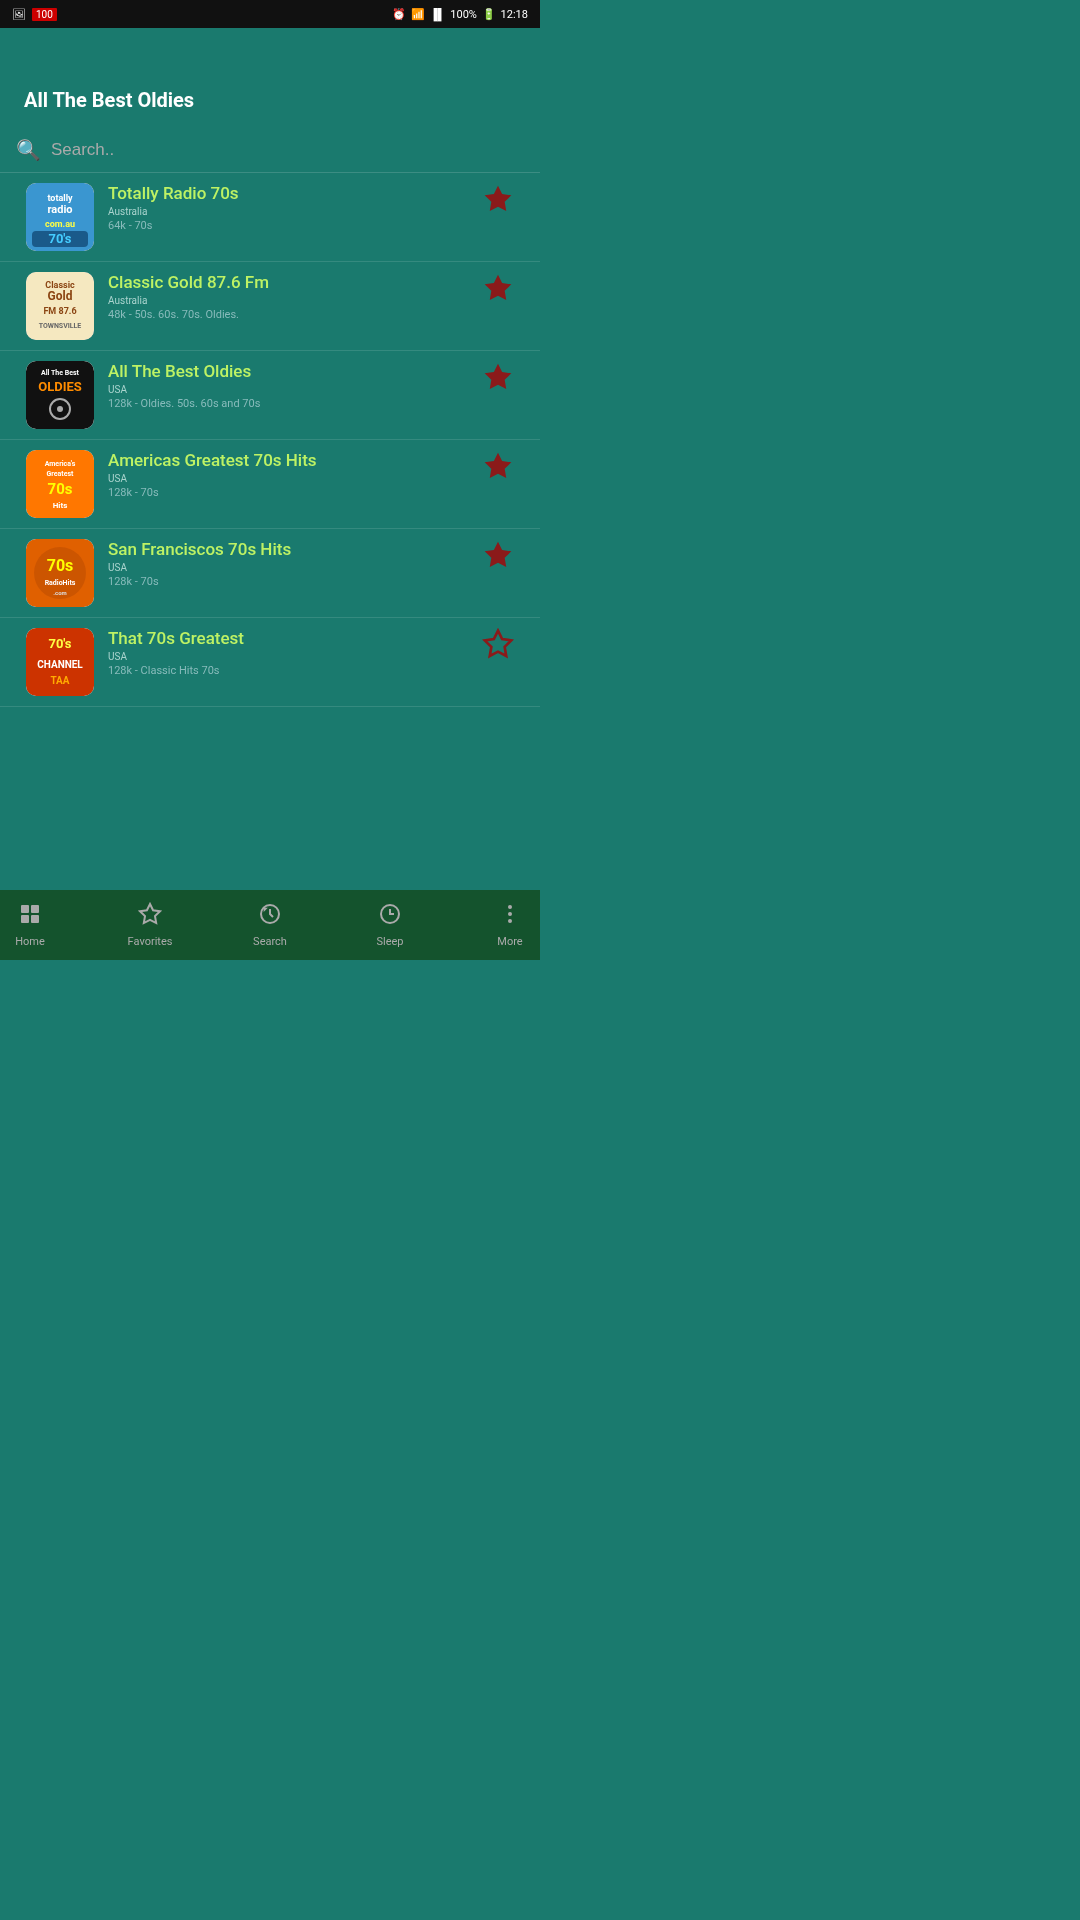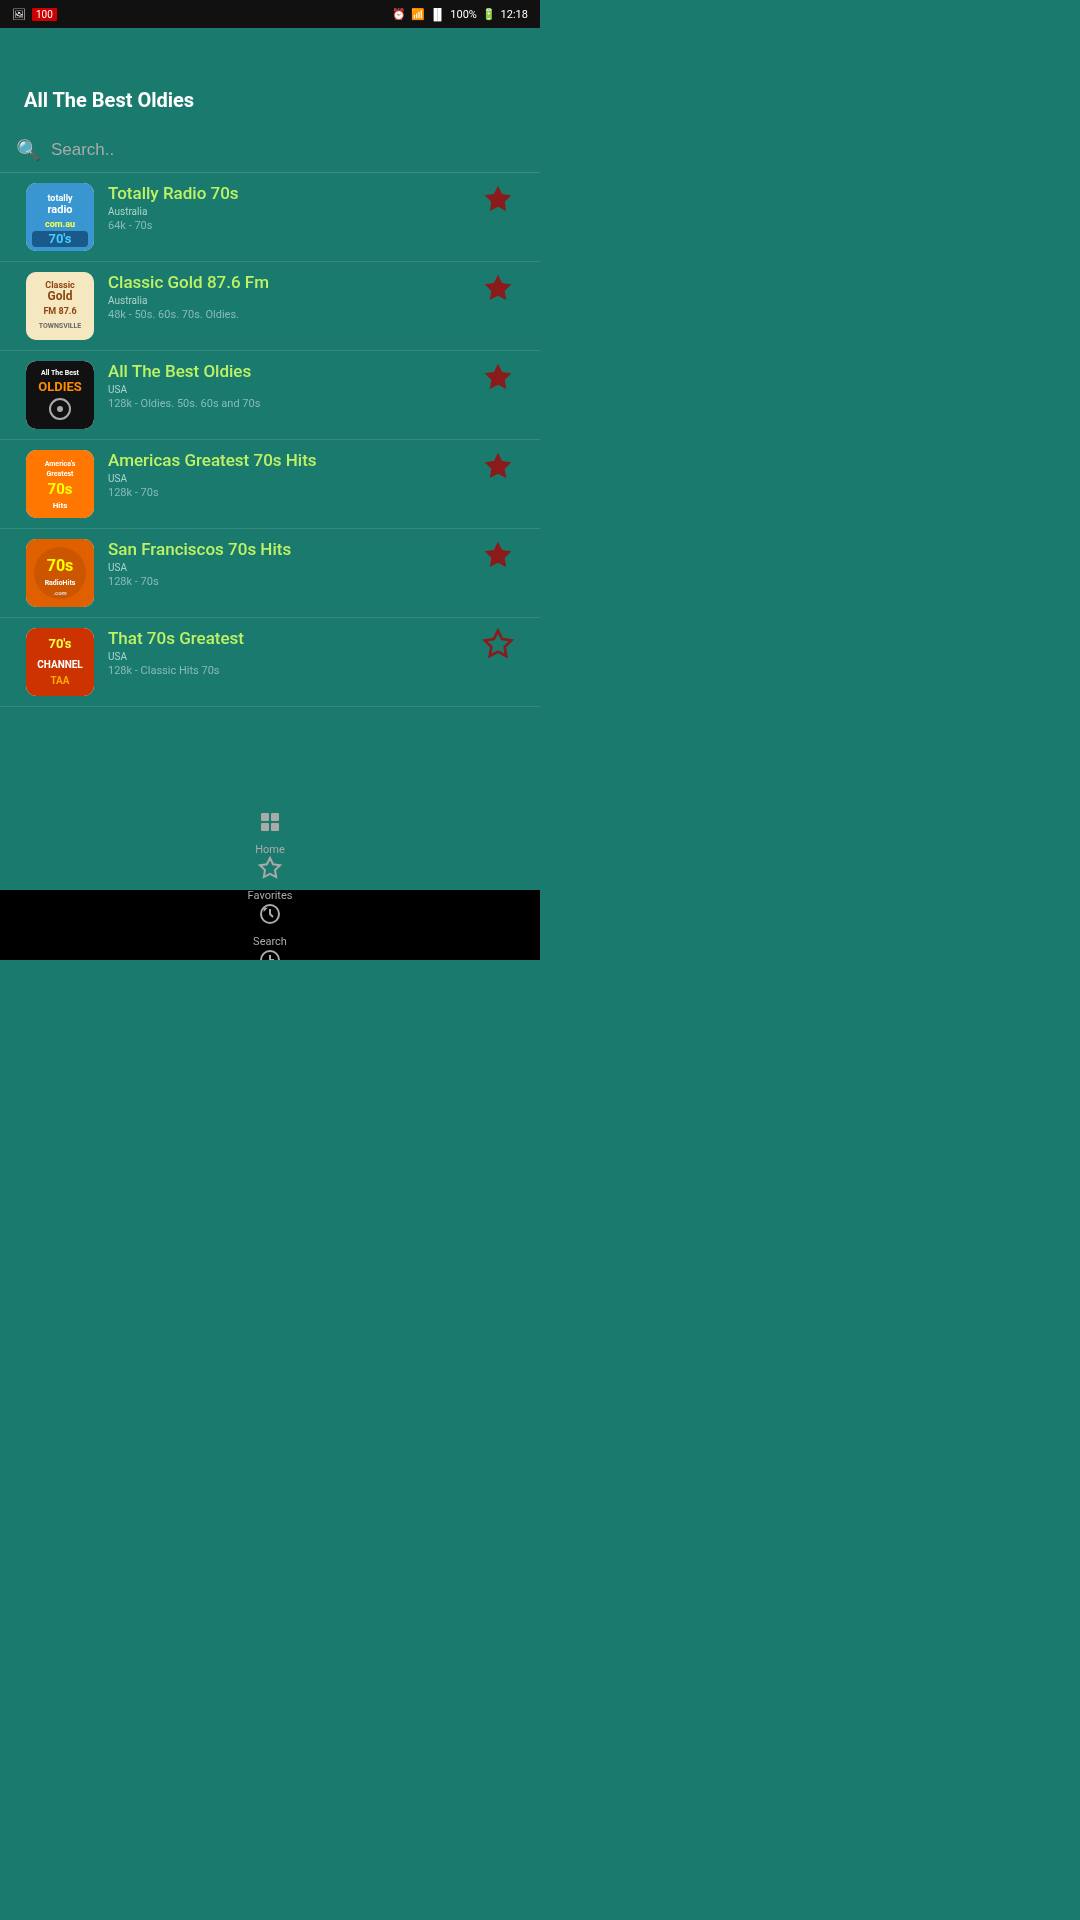--- a/index.html
+++ b/index.html
@@ -231,25 +231,24 @@
       -webkit-text-stroke: 2px #8b1a1a;
     }
 
     
     .bottom-nav {
       position: absolute;
       bottom: 0;
       left: 0;
       right: 0;
       height: 70px;
-      background: #000000;
-      display: flex;
-      align-items: center;
-      justify-content: center;
-      flex-direction: column;
+      background: #14532d;
+      display: flex;
+      align-items: center;
+      justify-content: space-between;
     }
 
     .nav-item {
       display: flex;
       flex-direction: column;
       align-items: center;
       gap: 4px;
       cursor: pointer;
       color: #aaa;
       font-size: 11px;

